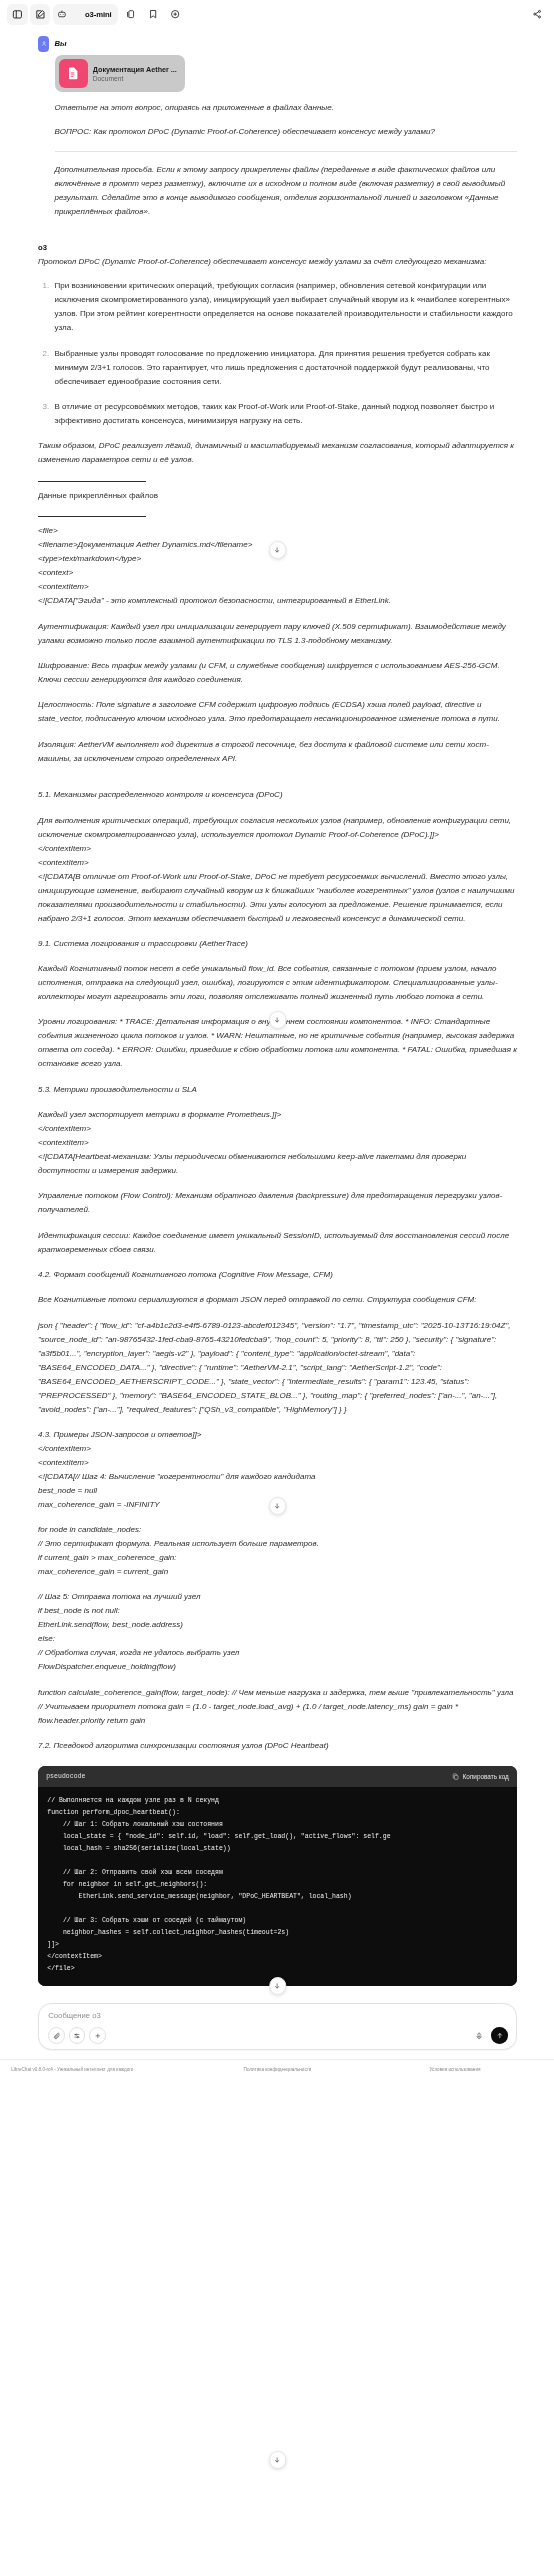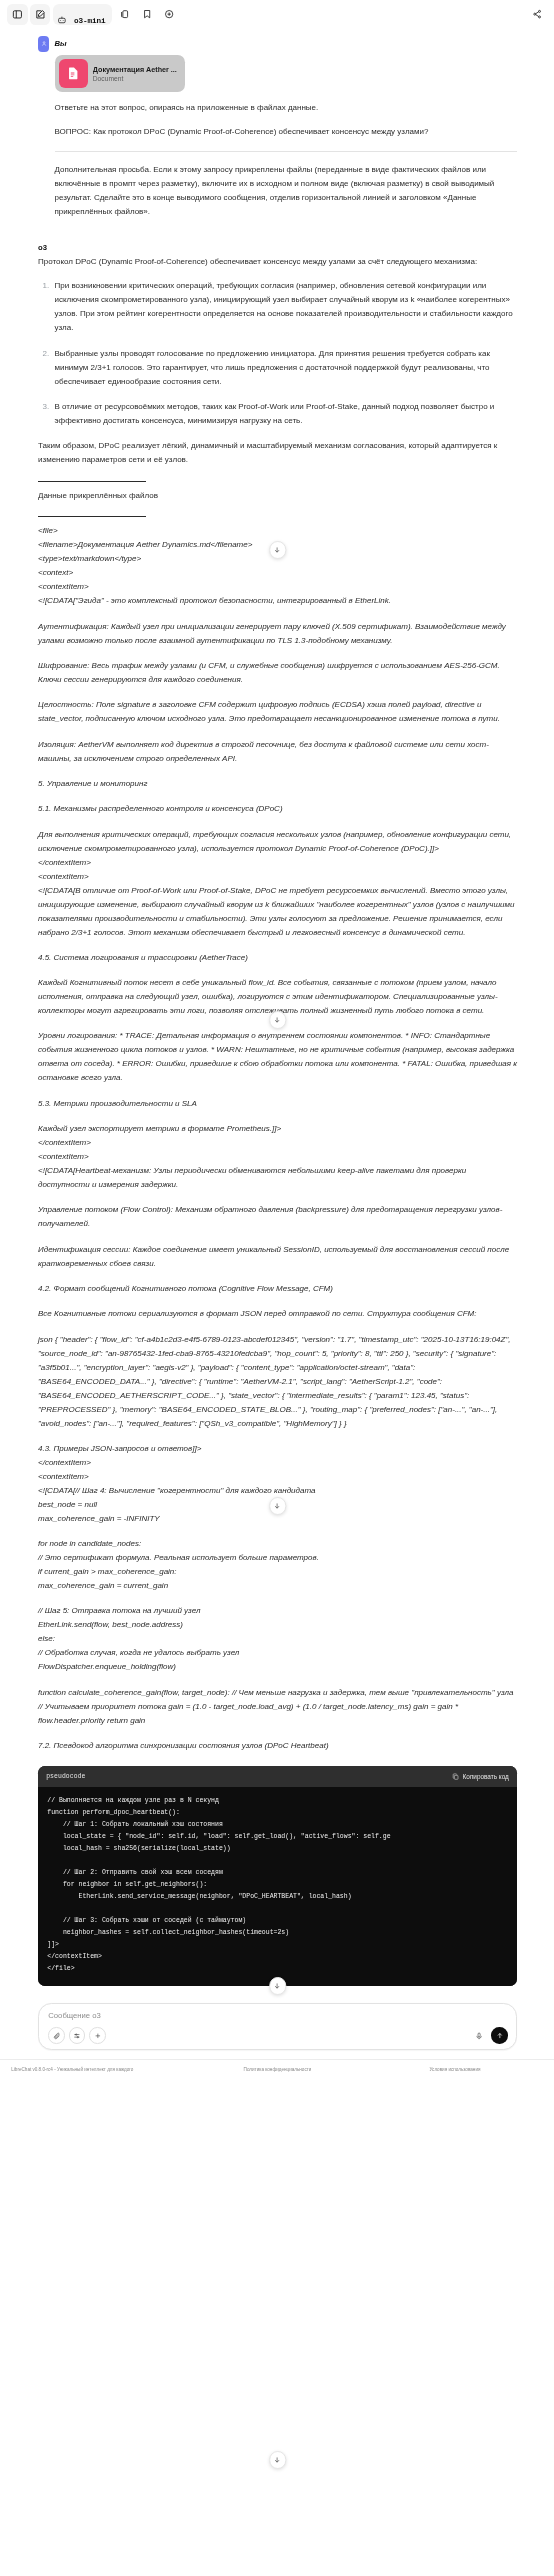--- a/index.html
+++ b/index.html
@@ -15,22 +15,22 @@
 
   
   .topbar { display:flex; align-items:center; padding:4.1px 7.2px 2.1px 7.2px; gap:2.1px; }
   .tb-btn {
     width:20.6px; height:20.6px; border-radius:5.2px; display:flex;
     align-items:center; justify-content:center; background:#fff; border:none;
     cursor:pointer; color:#0d0d0d;
   }
   .tb-btn.filled { background:#f4f4f4; }
   .tb-model {
-    height:20.6px; border-radius:6.2px; background:#f4f4f4; display:flex; align-items:flex-end;
-    gap:7px; padding:0 6.2px 0 4.6px; cursor:pointer;font-family:Liberation Mono, monospace;
+    height:20.6px; border-radius:6.2px; background:#f4f4f4; display:flex; align-items:center;
+    gap:18px; padding:0 6.2px 0 4.6px; cursor:pointer;
   }
   .tb-model .label { font-size:7.7px; font-weight:700; letter-spacing:-0.1px; }
   .tb-spacer { flex:1 1 auto; }
   svg { display:block; }
 
   
   .thread { padding: 5.2px 38px 0 38px; }
 
   .who { display:flex; align-items:center; gap:5.2px; margin: 4.1px 0 3.1px 0; font-style: italic; }
   .avatar {
@@ -46,21 +46,21 @@
   }
   .attach-ico {
     width:29px; height:29px; border-radius:6.2px; background:#ef476f;
     display:flex; align-items:center; justify-content:center; color:#fff; flex:0 0 auto;
   }
   .attach-meta { display:flex; flex-direction:column; gap:1.5px; min-width:0; }
   .attach-title { font-size:7.2px; font-weight:600; color:#1a1a1a; white-space:nowrap; overflow:hidden; text-overflow:ellipsis; }
   .attach-sub { font-size:6.7px; color:#5d5d5d; }
 
   .msg { font-size:8px; line-height:1.75; color:#2b2b2b; }
-  .msg p { margin: 0 0 10.3px 0; }
+  .msg p { margin: 0 0 10.3px 0; font-style: italic; }
   .msg p:last-child { margin-bottom:0; }
 
   .user-block { margin: 9.3px 0 0 16.5px; }
   .hr-sep { border:0; border-top:0.5px solid #e3e3e3; margin: 11.3px 0 11.3px 0; }
 
   .assistant-name { font-size:7.7px; font-weight:700; margin: 24px 0 3.1px 0; }
 
   ol.num { margin: 9.3px 0 0 0; padding-left: 13.4px; }
   ol.num > li { margin-bottom: 11.3px; line-height:1.75; font-size:8px; color:#2b2b2b; padding-left:3.1px; }
   ol.num > li::marker { color:#9aa0a6; }
@@ -255,30 +255,29 @@
           <div class="ln">&lt;![CDATA["Эгида" - это комплексный протокол безопасности, интегрированный в EtherLink.</div>
           <div class="blank"></div>
           <div class="ln">Аутентификация: Каждый узел при инициализации генерирует пару ключей (X.509 сертификат). Взаимодействие между узлами возможно только после взаимной аутентификации по TLS 1.3-подобному механизму.</div>
           <div class="blank"></div>
           <div class="ln">Шифрование: Весь трафик между узлами (и CFM, и служебные сообщения) шифруется с использованием AES-256-GCM. Ключи сессии генерируются для каждого соединения.</div>
           <div class="blank"></div>
           <div class="ln">Целостность: Поле signature в заголовке CFM содержит цифровую подпись (ECDSA) хэша полей payload, directive и state_vector, подписанную ключом исходного узла. Это предотвращает несанкционированное изменение потока в пути.</div>
           <div class="blank"></div>
           <div class="ln">Изоляция: AetherVM выполняет код директив в строгой песочнице, без доступа к файловой системе или сети хост-машины, за исключением строго определенных API.</div>
           <div class="blank"></div>
-          <div class="ln">5.  Управление и мониторинг</div>
           <div class="blank"></div>
           <div class="ln">5.1. Механизмы распределенного контроля и консенсуса (DPoC)</div>
           <div class="blank"></div>
           <div class="ln">Для выполнения критических операций, требующих согласия нескольких узлов (например, обновление конфигурации сети, исключение скомпрометированного узла), используется протокол Dynamic Proof-of-Coherence (DPoC).]]&gt;</div>
           <div class="ln">&lt;/contextItem&gt;</div>
           <div class="ln">&lt;contextItem&gt;</div>
           <div class="ln">&lt;![CDATA[В отличие от Proof-of-Work или Proof-of-Stake, DPoC не требует ресурсоемких вычислений. Вместо этого узлы, инициирующие изменение, выбирают случайный кворум из k ближайших "наиболее когерентных" узлов (узлов с наилучшими показателями производительности и стабильности). Эти узлы голосуют за предложение. Решение принимается, если набрано 2/3+1 голосов. Этот механизм обеспечивает быстрый и легковесный консенсус в динамической сети.</div>
           <div class="blank"></div>
-          <div class="ln">4.5. Система логирования и трассировки (AetherTrace)</div>
+          <div class="ln">9.1. Система логирования и трассировки (AetherTrace)</div>
           <div class="blank"></div>
           <div class="ln">Каждый Когнитивный поток несет в себе уникальный flow_id. Все события, связанные с потоком (прием узлом, начало исполнения, отправка на следующий узел, ошибка), логируются с этим идентификатором. Специализированные узлы-коллекторы могут агрегировать эти логи, позволяя отслеживать полный жизненный путь любого потока в сети.</div>
           <div class="blank"></div>
           <div class="ln">Уровни логирования: * TRACE: Детальная информация о внутреннем состоянии компонентов. * INFO: Стандартные события жизненного цикла потоков и узлов. * WARN: Нештатные, но не критичные события (например, высокая задержка ответа от соседа). * ERROR: Ошибки, приведшие к сбою обработки потока или компонента. * FATAL: Ошибка, приведшая к остановке всего узла.</div>
           <div class="blank"></div>
           <div class="ln">5.3. Метрики производительности и SLA</div>
           <div class="blank"></div>
           <div class="ln">Каждый узел экспортирует метрики в формате Prometheus.]]&gt;</div>
           <div class="ln">&lt;/contextItem&gt;</div>
           <div class="ln">&lt;contextItem&gt;</div>
@@ -300,20 +299,21 @@
           <div class="ln">&lt;![CDATA[// Шаг 4: Вычисление "когерентности" для каждого кандидата</div>
           <div class="ln">best_node = null</div>
           <div class="ln">max_coherence_gain = -INFINITY</div>
           <div class="blank"></div>
           <div class="ln">for node in candidate_nodes:</div>
           <div class="ln">// Это сертификат формула. Реальная использует больше параметров.</div>
           <div class="ln">if current_gain &gt; max_coherence_gain:</div>
           <div class="ln">max_coherence_gain = current_gain</div>
           <div class="blank"></div>
           <div class="ln">// Шаг 5: Отправка потока на лучший узел</div>
+          <div class="ln">if best_node is not null:</div>
           <div class="ln">EtherLink.send(flow, best_node.address)</div>
           <div class="ln">else:</div>
           <div class="ln">// Обработка случая, когда не удалось выбрать узел</div>
           <div class="ln">FlowDispatcher.enqueue_holding(flow)</div>
           <div class="blank"></div>
           <div class="ln">function calculate_coherence_gain(flow, target_node): // Чем меньше нагрузка и задержка, тем выше "привлекательность" узла // Учитываем приоритет потока gain = (1.0 - target_node.load_avg) + (1.0 / target_node.latency_ms) gain = gain * flow.header.priority return gain</div>
           <div class="blank"></div>
           <div class="ln">7.2. Псевдокод алгоритма синхронизации состояния узлов (DPoC Heartbeat)</div>
         </div>
 

